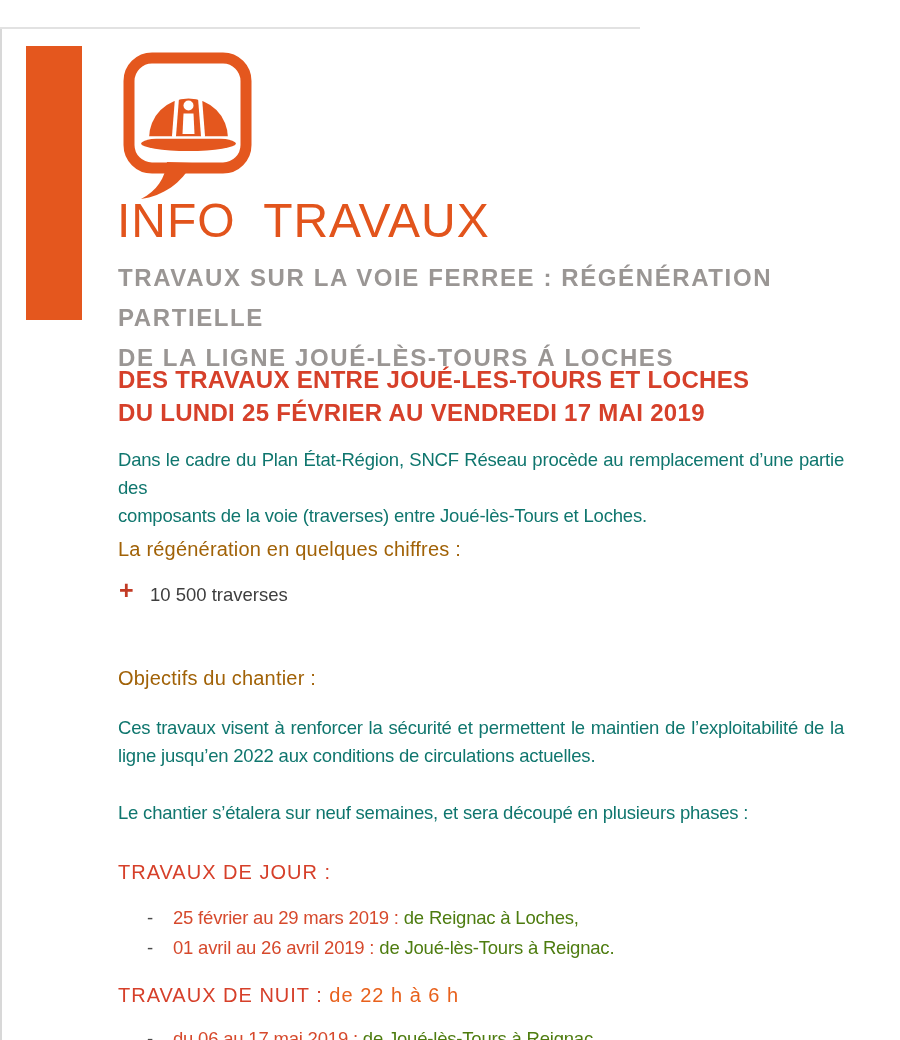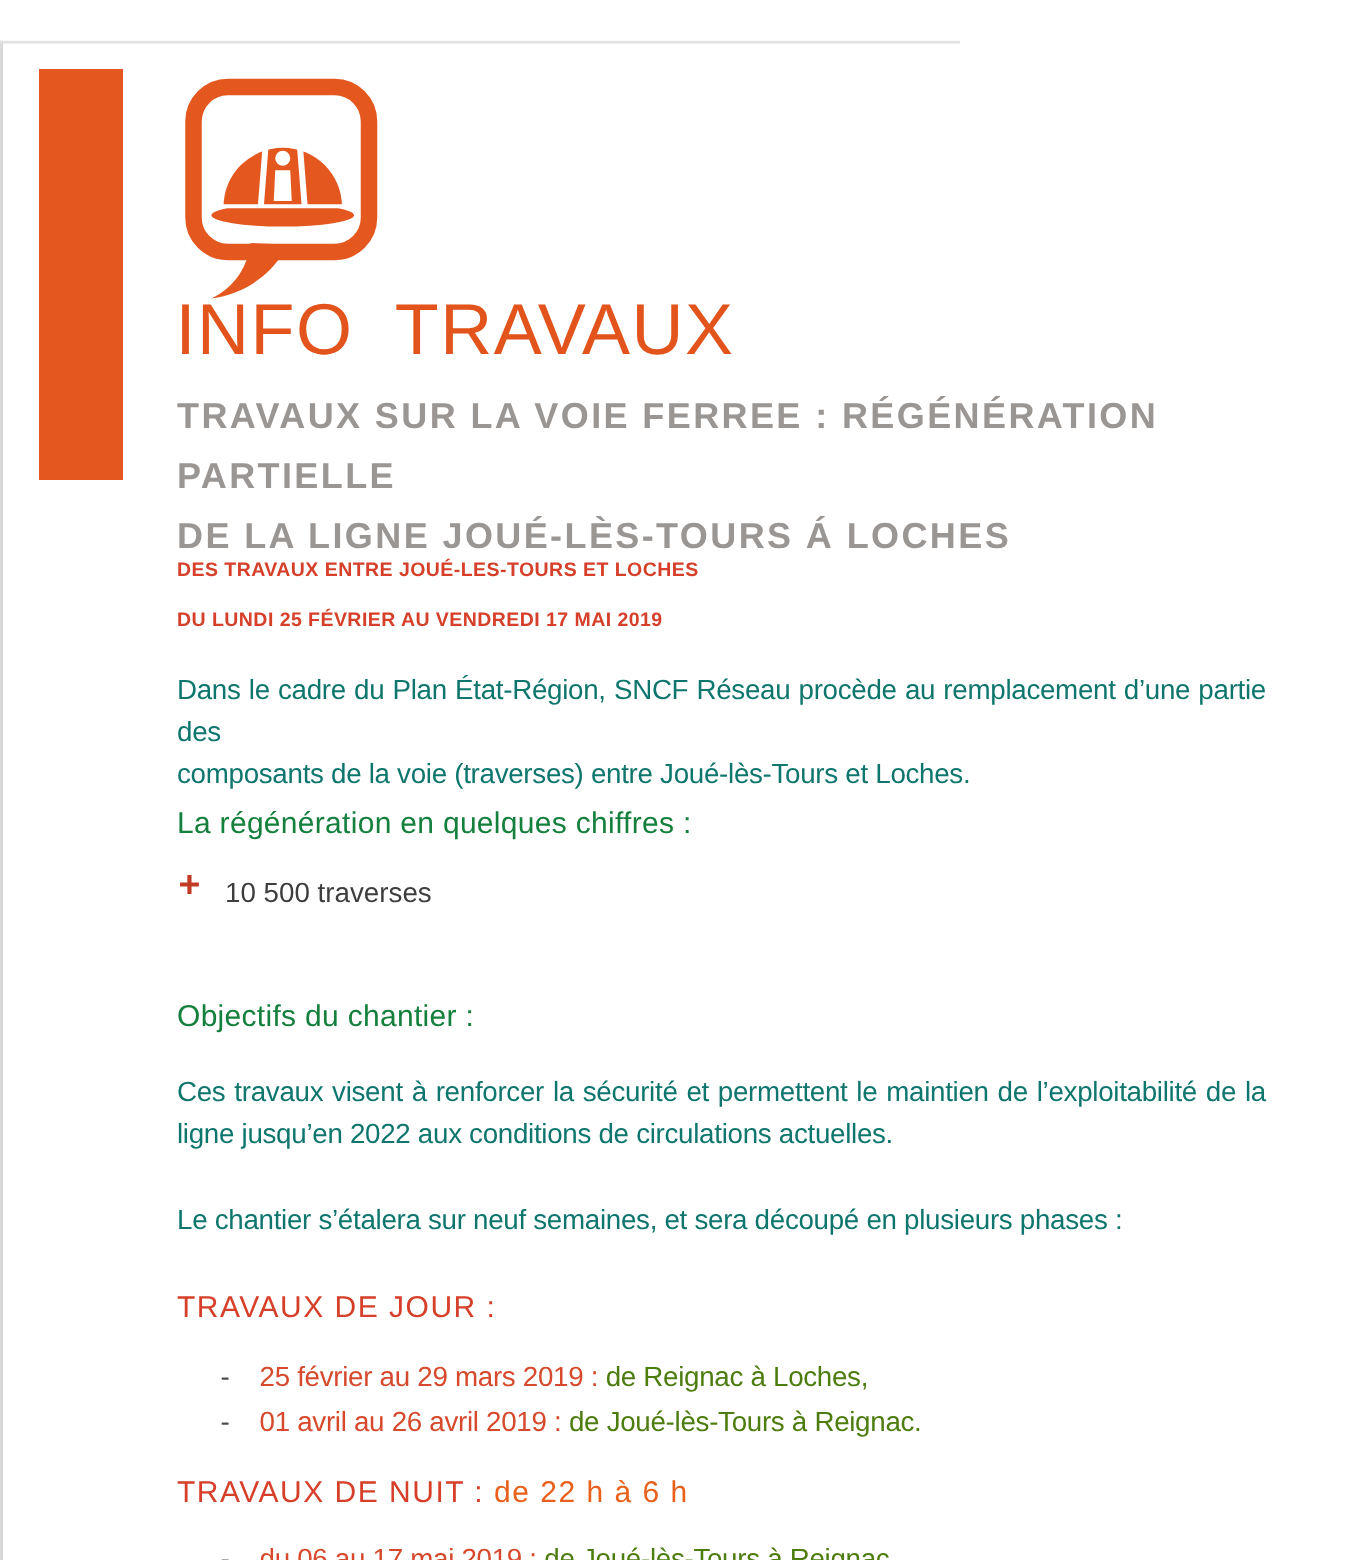--- a/index.html
+++ b/index.html
@@ -30,37 +30,37 @@
     white-space:nowrap;
   }
   .page-subtitle {
     position:absolute; left:118px; top:231px;
     font-size:24px; font-weight:700; line-height:40px;
     color:#9A9694; letter-spacing:1.6px;
     width:770px;
   }
   .notice-heading {
     position:absolute; left:118px; top:336px;
-    font-size:13px; font-weight:700; line-height:33px;
+    font-size:24px; font-weight:700; line-height:33px;
     color:#D6402A; letter-spacing:0.3px;
   }
   .body-par {
     position:absolute; left:118px; width:726px;
     font-size:18.5px; line-height:28px;
     color:#0f766e; letter-spacing:-0.2px;
   }
   .jline { text-align:justify; text-align-last:justify; }
   .par-intro { top:419px; }
   .par-objectives { top:687px; }
   .par-phases { top:772px; width:740px; }
 
   .section-heading {
     position:absolute; left:118px;
     font-size:20px; line-height:24px; font-weight:400;
-    color:#15803d; letter-spacing:0.2px;
+    color:#a16207; letter-spacing:0.2px;
     white-space:nowrap;
   }
   .h-figures { top:510px; }
   .h-objectives { top:639px; }
 
   .plus-icon {
     position:absolute; left:119px; top:551px;
     font-size:25px; font-weight:700; color:#C23B25; line-height:25px;
   }
   .figures-value {

